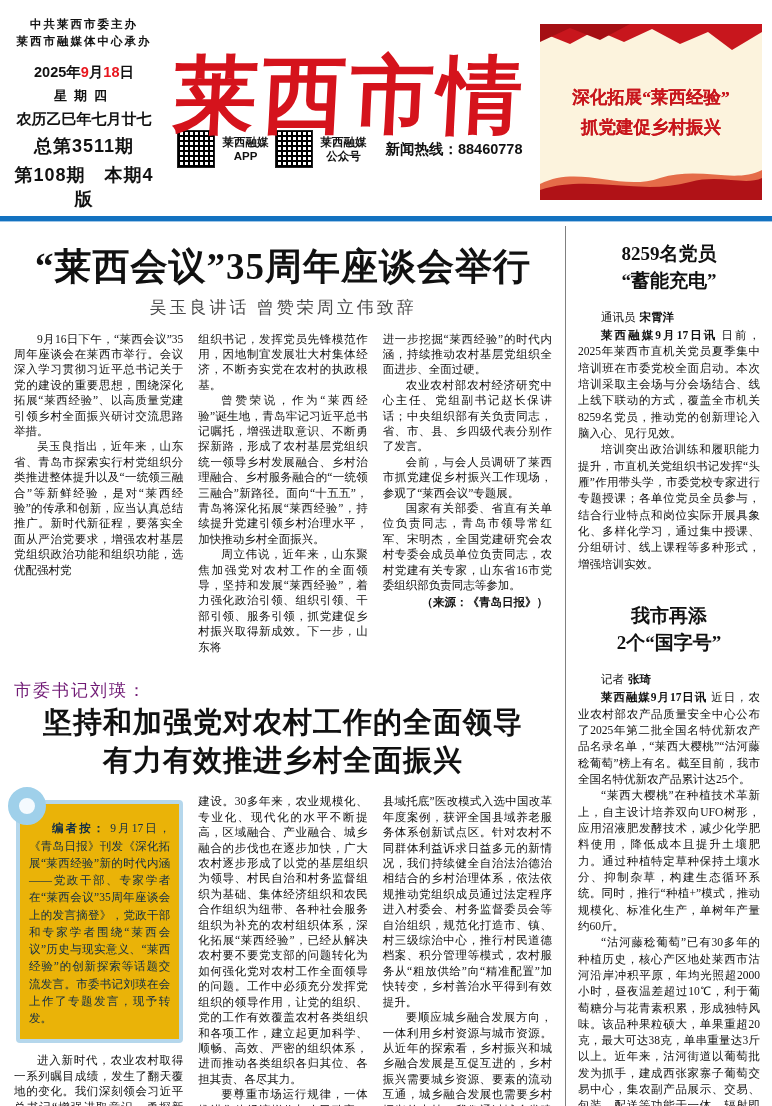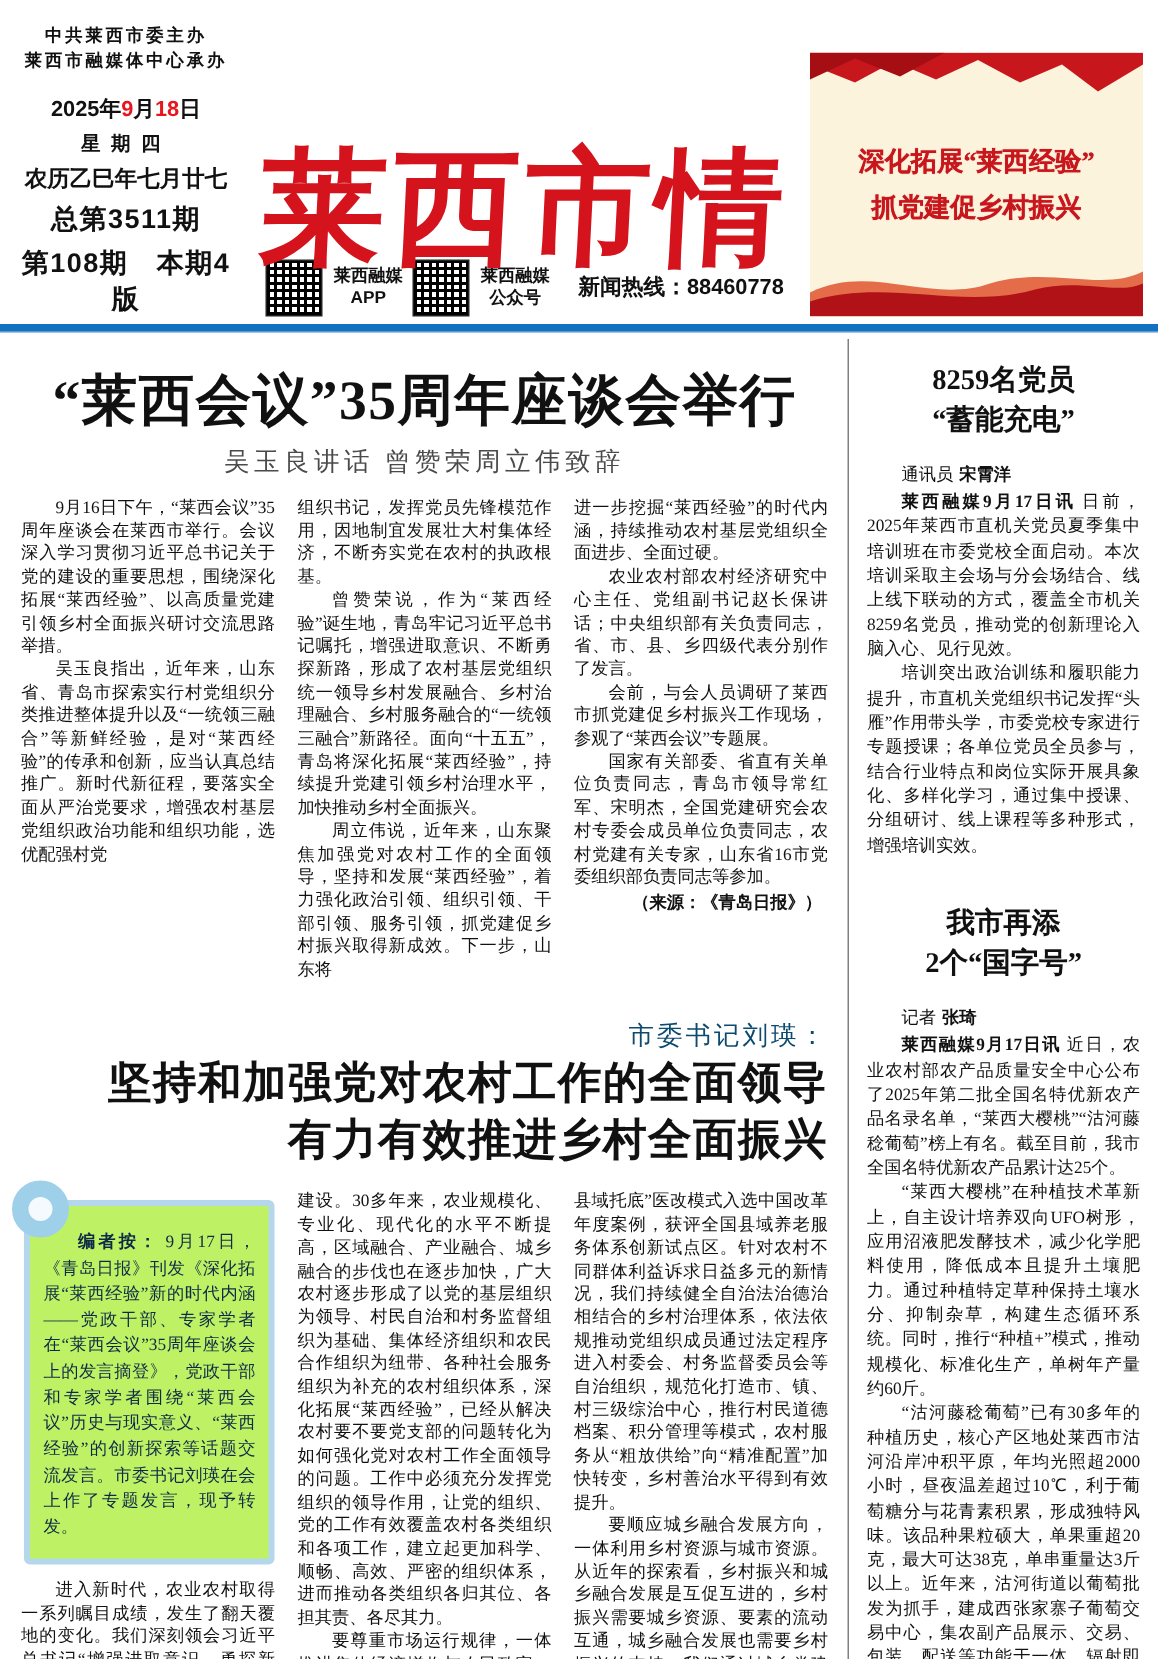--- a/index.html
+++ b/index.html
@@ -2,21 +2,21 @@
 <html><head>
 <meta charset="utf-8">
 <style>
   html,body { margin:0; padding:0; background:#e9e9e9; }
   .page {
     width:772px; min-height:1106px; margin:0 auto; background:#ffffff;
     font-family:"Liberation Serif", serif; color:#111; box-sizing:border-box;
     padding:0 0 10px 0;
   }
   
-  .header { display:flex; align-items:flex-end; padding:10px 10px 0 8px;gap:14px; }
+  .header { display:flex; align-items:center; padding:10px 10px 0 8px;gap:14px; }
   .pub-info { width:152px; text-align:center; font-family:"Liberation Sans",sans-serif; flex-shrink:0; padding-top:6px;}
   .pub-line { font-size:11.5px; font-weight:bold; letter-spacing:2px; line-height:1.5; }
   .date-line { font-size:14.5px; font-weight:bold; margin-top:12px; }
   .red-num { color:#e8151d; }
   .weekday { font-size:13px; font-weight:bold; letter-spacing:7px; margin-top:5px; }
   .lunar { font-size:15px; font-weight:bold; margin-top:5px; }
   .issue { font-size:18px; font-weight:bold; margin-top:5px; letter-spacing:1px;}
   .masthead-col { flex:1; display:flex; flex-direction:column; align-items:center; min-width:0;}
   .masthead {
     font-size:84px; line-height:1.02; font-weight:bold; color:#d5131c;
@@ -49,26 +49,26 @@
   p.para { margin:0; text-indent:2em; }
   p.cont { margin:0; text-indent:0; }
   .lead-bold { font-weight:bold; margin-right:4px; }
   
   .a1-headline { text-align:center; font-size:37px; font-weight:900; margin:16px 0 4px 0;
     font-family:"Liberation Serif",serif; letter-spacing:1px; white-space:nowrap;}
   .a1-sub { text-align:center; font-size:17px; color:#4a4a4a; margin:0 0 13px 0; letter-spacing:3px;}
   .a1-source { text-align:right; font-weight:bold; padding-right:4px; margin:2px 0 0 0;}
   
   .a2 { margin-top:24px; }
-  .a2-kicker { text-align:right; font-size:17px; color:#0c4a6e; margin:0 0 2px 0; letter-spacing:2px;}
-  .a2-headline { text-align:right; font-size:29px; font-weight:900; line-height:1.3; margin:0;
+  .a2-kicker { text-align:left; font-size:17px; color:#701a75; margin:0 0 2px 0; letter-spacing:2px;}
+  .a2-headline { text-align:center; font-size:29px; font-weight:900; line-height:1.3; margin:0;
     letter-spacing:1px; white-space:nowrap;}
   .a2 .cols { margin-top:15px; }
   
-  .note-box { background:#bef264; border:4px solid #b5d7ec; border-radius:4px;
+  .note-box { background:#eab308; border:4px solid #b5d7ec; border-radius:4px;
     padding:16px 9px 12px 9px; margin:6px 0 10px 2px; position:relative;
     color:#0d2b47; font-size:11.5px; line-height:1.5;}
   .note-circle { position:absolute; top:-17px; left:-12px; width:16px; height:16px;
     background:#f4fafe; border:11px solid #9fd0ea; border-radius:50%; }
   .note-para { margin:0; text-indent:2em; }
   
   .sb-art { margin-bottom:30px; }
   .sb-title { text-align:center; font-weight:700; font-size:19px; line-height:1.45;
     margin:14px 0 14px 0; font-family:"Liberation Serif",serif; }
   .sb-body { font-size:11.5px; line-height:1.42; text-align:justify; }

